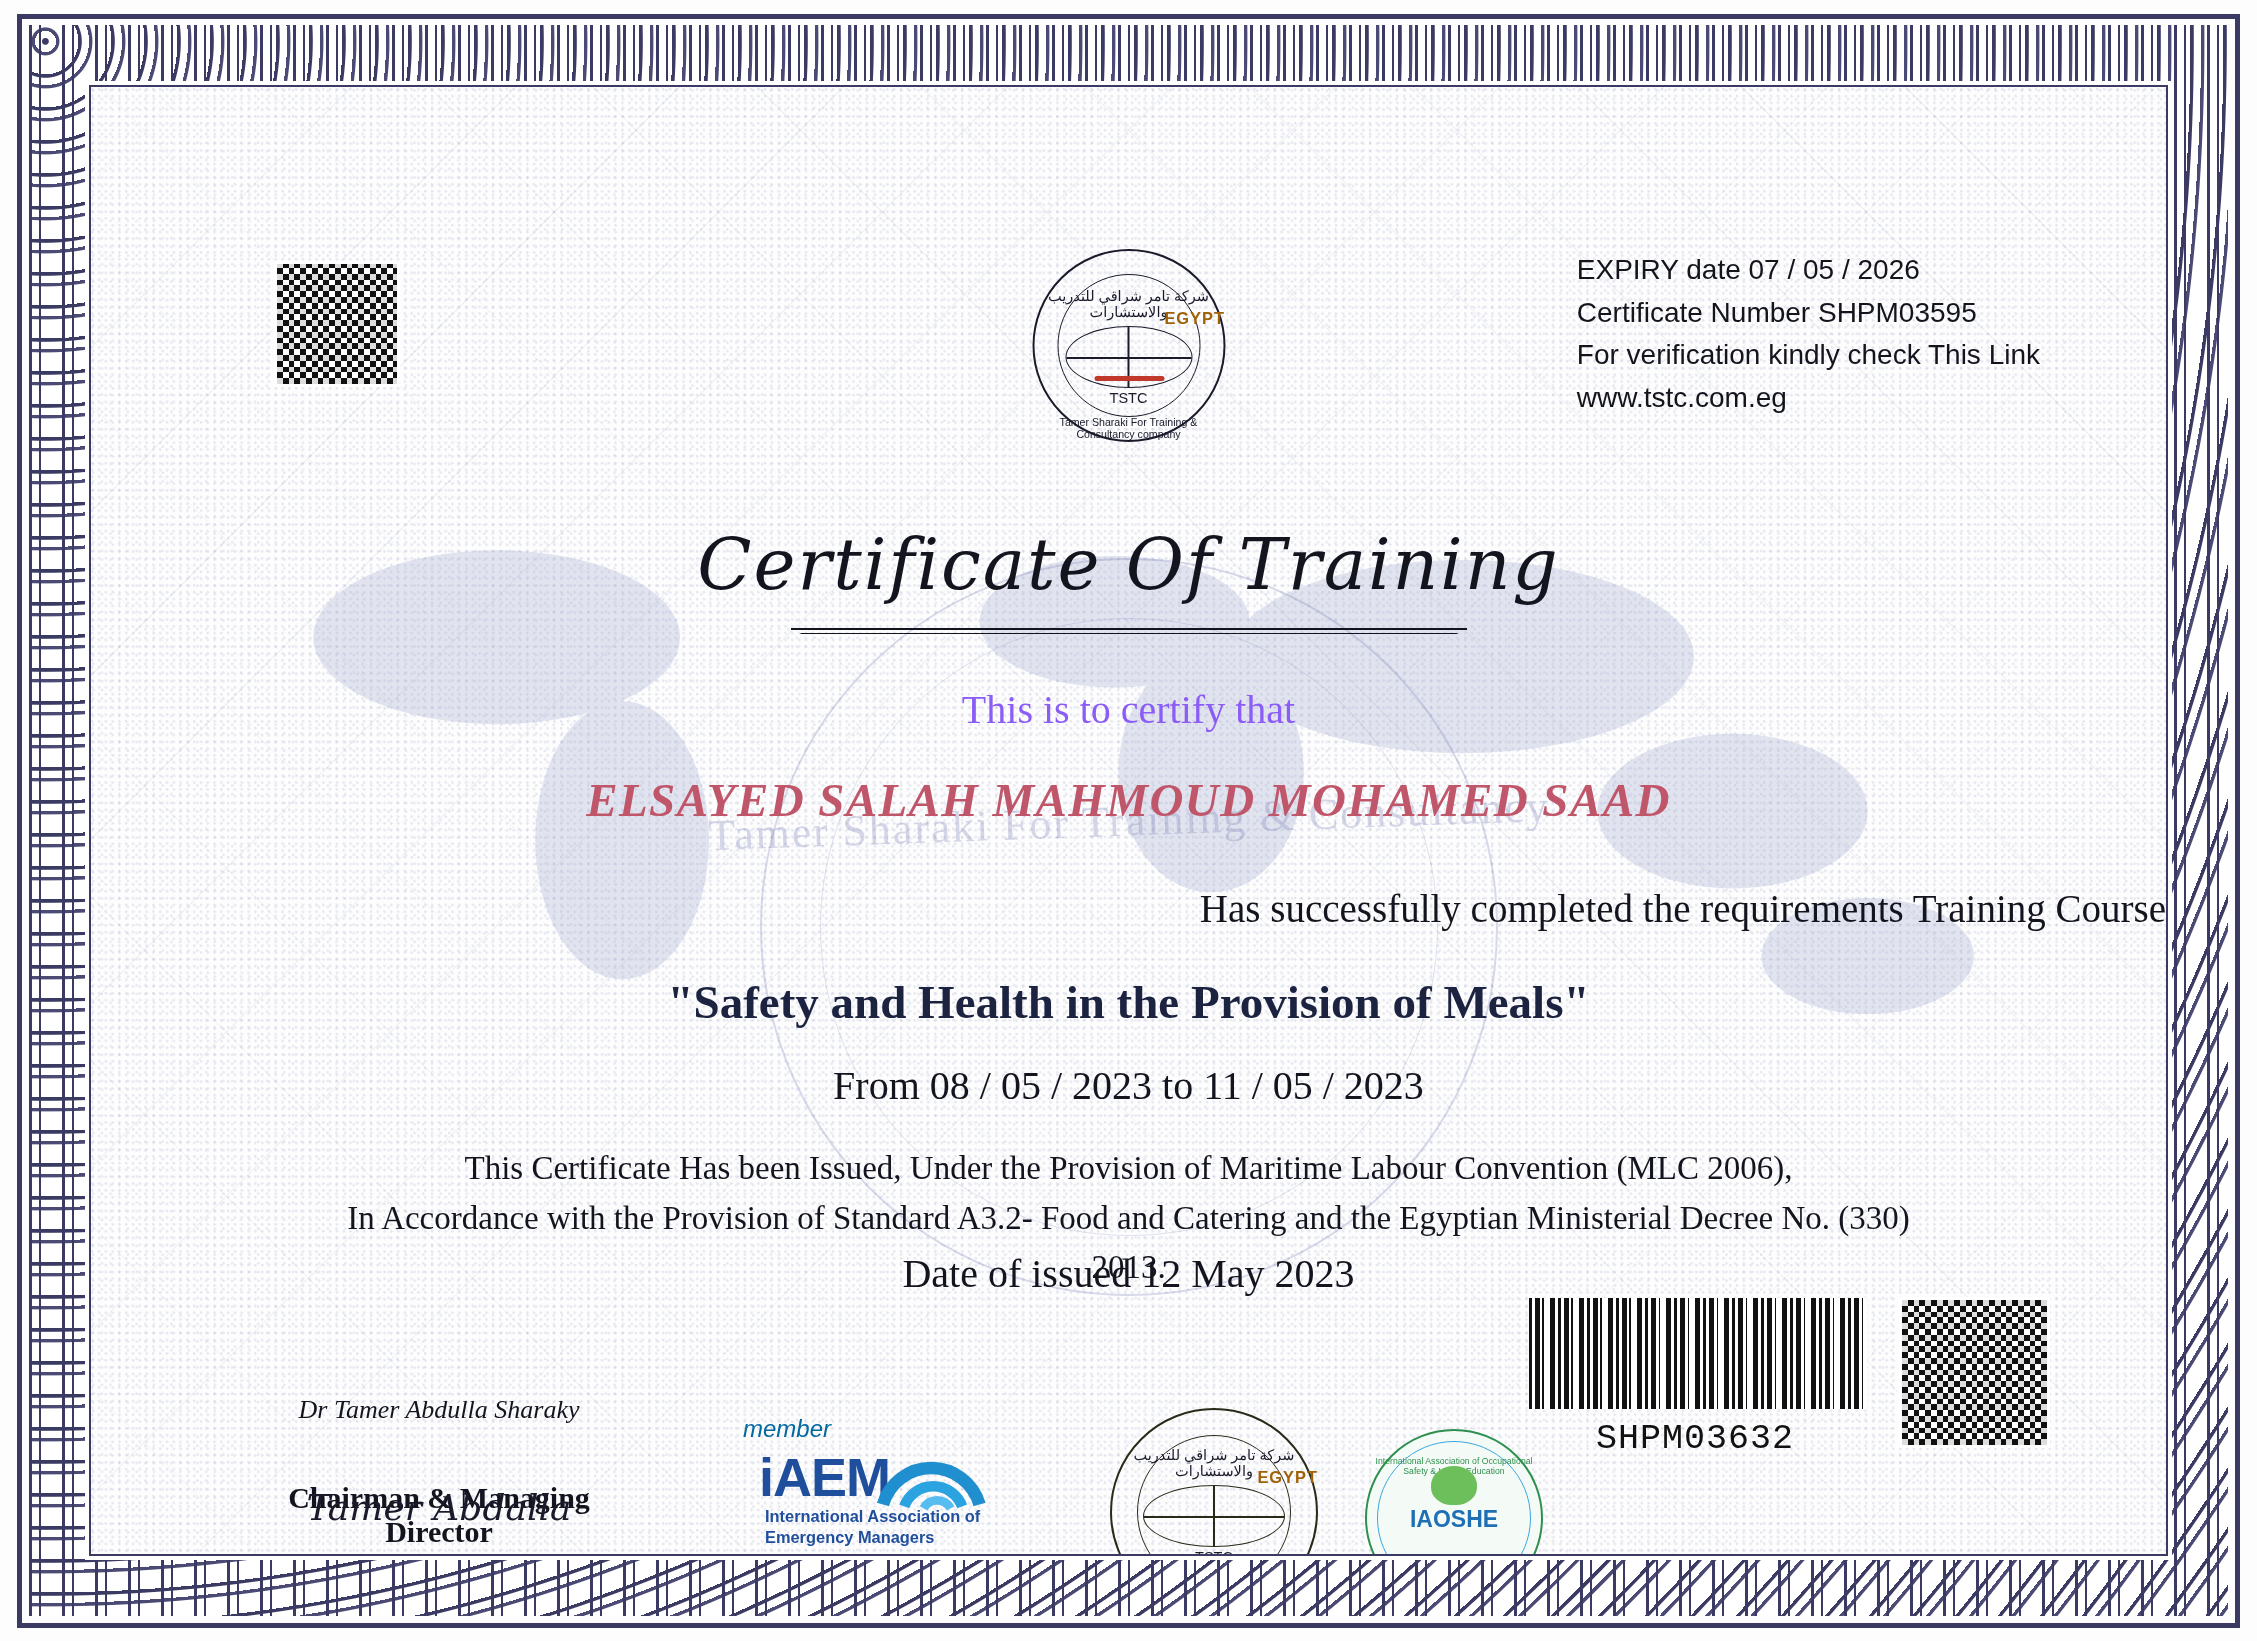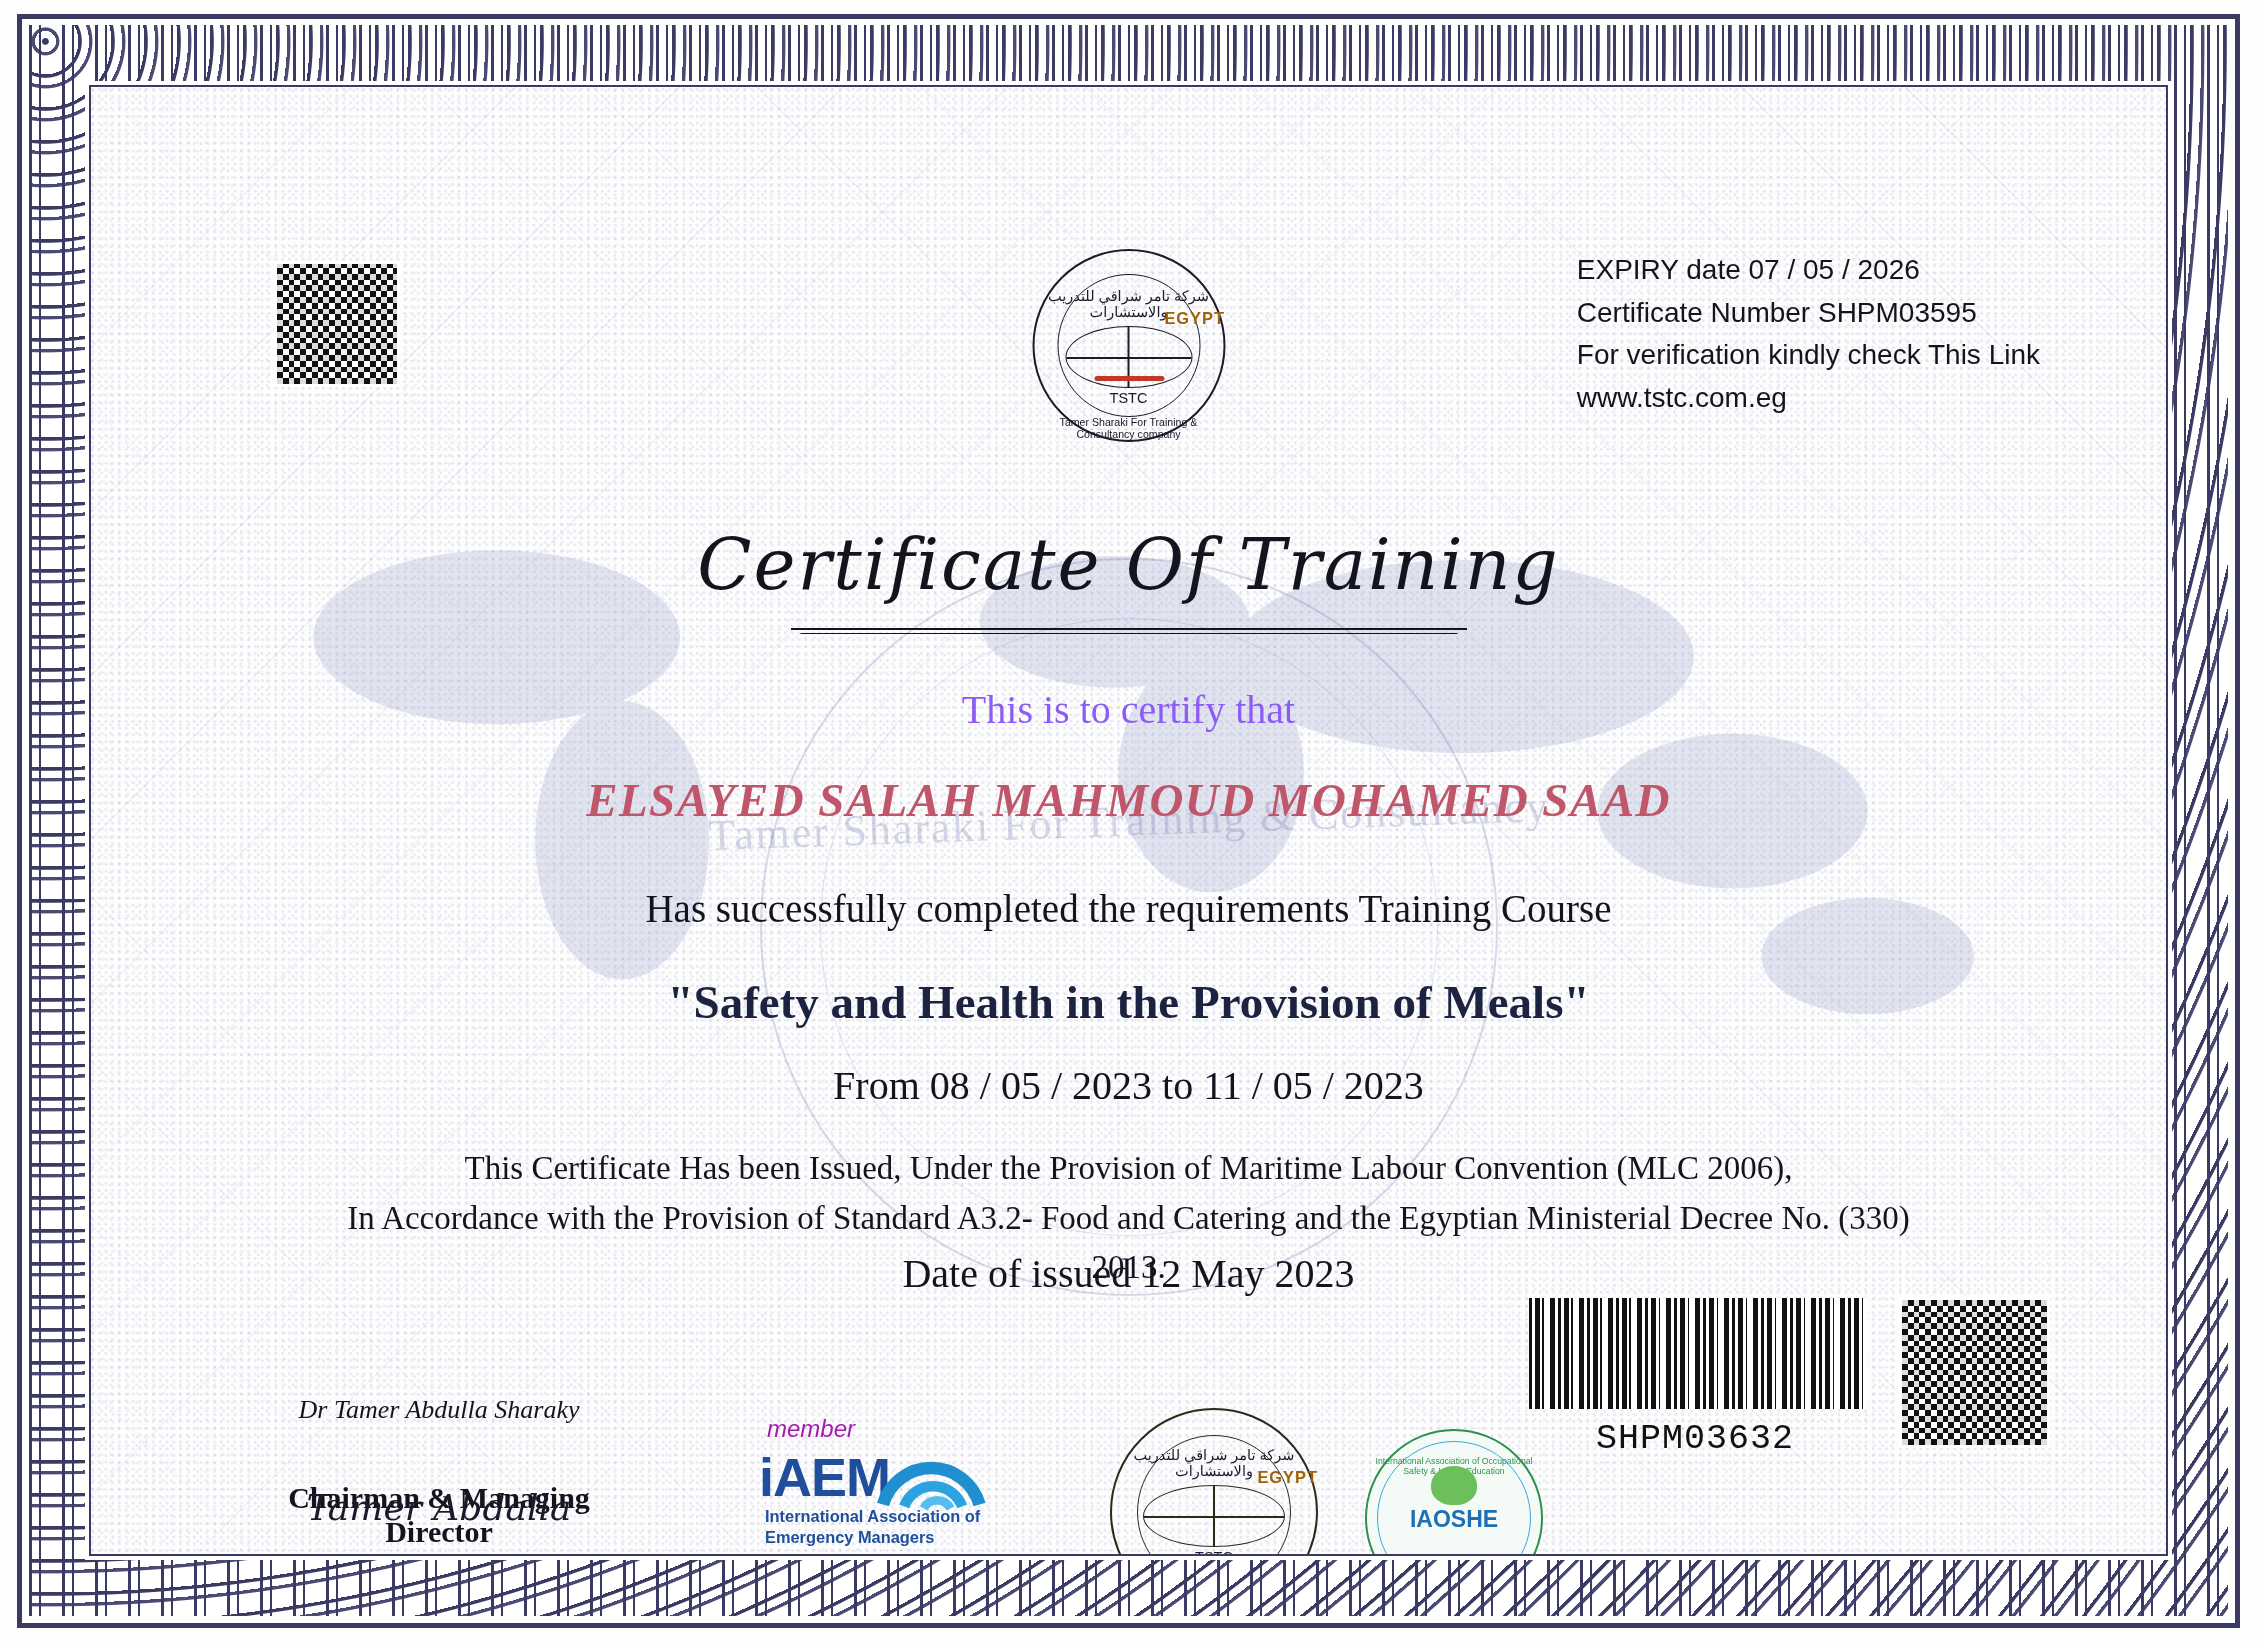--- a/index.html
+++ b/index.html
@@ -191,21 +191,21 @@
   .certify{
     position:absolute;left:0;right:0;top:599px;text-align:center;
     font-size:40px;color:#8b5cf6;
   }
   .person{
     position:absolute;left:0;right:0;top:686px;text-align:center;
     font-size:47px;font-style:italic;font-weight:bold;color:#c0566a;
     letter-spacing:1.4px;
   }
   .completed{
-    position:absolute;left:0;right:0;top:799px;text-align:center;
+    position:absolute;left:0;right:0;top:799px;text-align:right;
     font-size:39px;color:#14141f;
   }
   .course{
     position:absolute;left:0;right:0;top:888px;text-align:center;
     font-size:47px;font-weight:bold;color:#1c2340;
   }
   .dates{
     position:absolute;left:0;right:0;top:975px;text-align:center;
     font-size:40px;color:#14141f;
   }
@@ -227,23 +227,23 @@
     position:absolute;left:145px;top:1350px;width:406px;text-align:center;
     font-size:30px;font-weight:bold;color:#14141f;margin-top:44px;
   }
   .sig-script{
     position:absolute;left:145px;top:1400px;width:406px;text-align:center;
     font-family:"DejaVu Serif",serif;font-style:italic;font-size:36px;color:#1a1a2a;
   }
 
   
   .member-label{
-    position:absolute;left:676px;top:1328px;
+    position:absolute;left:652px;top:1328px;
     font-family:"Liberation Sans",sans-serif;font-size:24px;
-    font-style:italic;color:#a21caf;
+    font-style:italic;color:#0369a1;
   }
   .iaem{
     position:absolute;left:668px;top:1359px;
     font-family:"Liberation Sans",sans-serif;font-size:54px;font-weight:bold;
     color:#1f4e9c;letter-spacing:-1px;
   }
   .iaem-sub{
     position:absolute;left:674px;top:1419px;width:241px;
     font-family:"Liberation Sans",sans-serif;font-size:16.4px;font-weight:bold;
     line-height:1.25;color:#1f4e9c;

